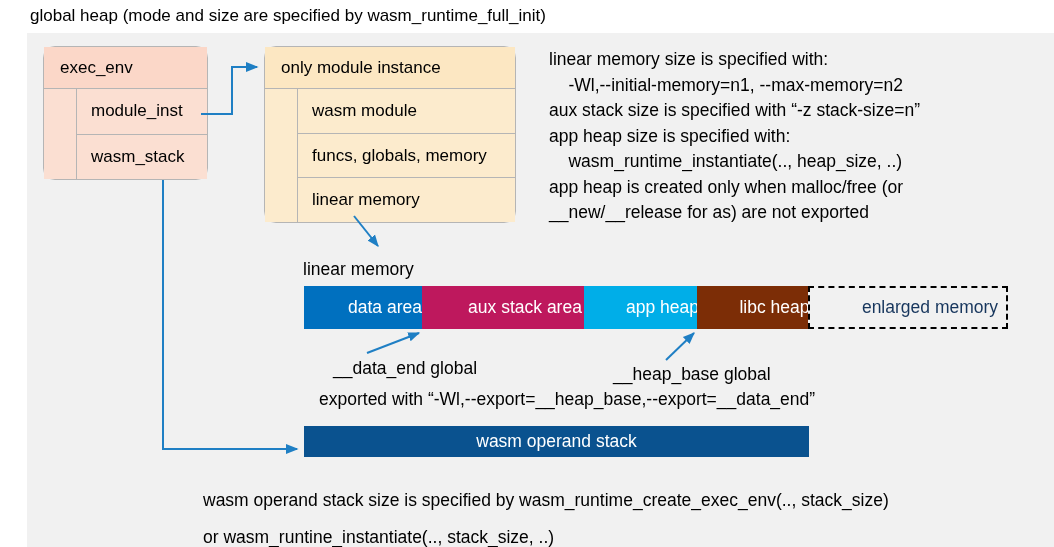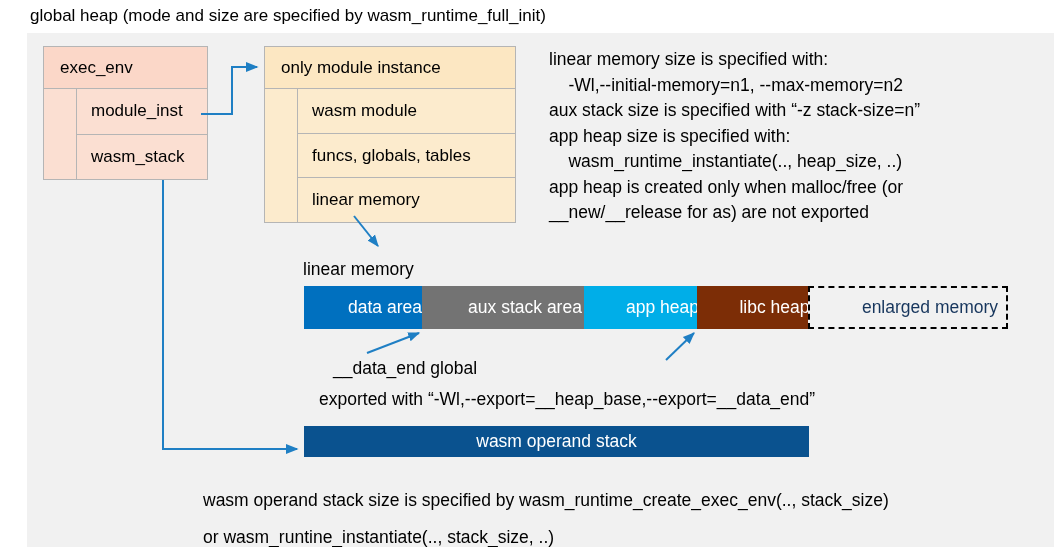--- a/index.html
+++ b/index.html
@@ -37,20 +37,21 @@
     left: 11px;
     top: 33px;
     width: 1033px;
     height: 514px;
     background: #f1f1f1;
   }
   
   .box {
     position: absolute;
     box-sizing: border-box;
+    border-radius: 12px;
   }
   .struct {
     border: 1px solid #b5b5b5;
     box-sizing: border-box;
   }
   .struct-head {
     box-sizing: border-box;
     height: 42px;
     display: flex;
     align-items: center;
@@ -217,45 +218,46 @@
       </div>
     </div>
   </div>
 
   <div class="box struct" id="module-inst-box">
     <div class="struct-head">only module instance</div>
     <div class="struct-body">
       <div class="struct-gutter"></div>
       <div class="struct-rows">
         <div class="struct-row">wasm module</div>
-        <div class="struct-row">funcs, globals, tables</div>
+        <div class="struct-row">funcs, globals, memory</div>
         <div class="struct-row">linear memory</div>
       </div>
     </div>
   </div>
 
   <div class="note-right">linear memory size is specified with:
     -Wl,--initial-memory=n1, --max-memory=n2
 aux stack size is specified with “-z stack-size=n”
 app heap size is specified with:
     wasm_runtime_instantiate(.., heap_size, ..)
 app heap is created only when malloc/free (or
 __new/__release for as) are not exported</div>
 
   <div class="lm-label">linear memory</div>
 
   <div class="mem-bar">
     <div class="mem-seg" style="width: 118px; background: rgb(0, 112, 191);">data area</div>
-    <div class="mem-seg" style="width: 162px; background: #737373;">aux stack area</div>
+    <div class="mem-seg" style="width: 162px; background: #be185d;">aux stack area</div>
     <div class="mem-seg" style="width: 113px; background: rgb(0, 174, 232);">app heap</div>
     <div class="mem-seg" style="width: 111px; background: rgb(124, 45, 6);">libc heap</div>
     <div class="mem-seg enlarged" style="width: 200px;">enlarged memory</div>
   </div>
 
   <div class="anno" id="anno-data-end">__data_end global</div>
+  <div class="anno" id="anno-heap-base">__heap_base global</div>
   <div class="anno" id="anno-export">exported with “-Wl,--export=__heap_base,--export=__data_end”</div>
 
   <div id="operand-stack" style="background: rgb(10, 82, 143);">wasm operand stack</div>
 
   <div class="note-bottom">wasm operand stack size is specified by wasm_runtime_create_exec_env(.., stack_size)
 or wasm_runtine_instantiate(.., stack_size, ..)</div>
 
   <svg class="connectors" viewBox="0 0 1054 547">
     <defs>
       <marker id="arrowhead" markerWidth="7" markerHeight="7" refX="5.6" refY="3" orient="auto">

